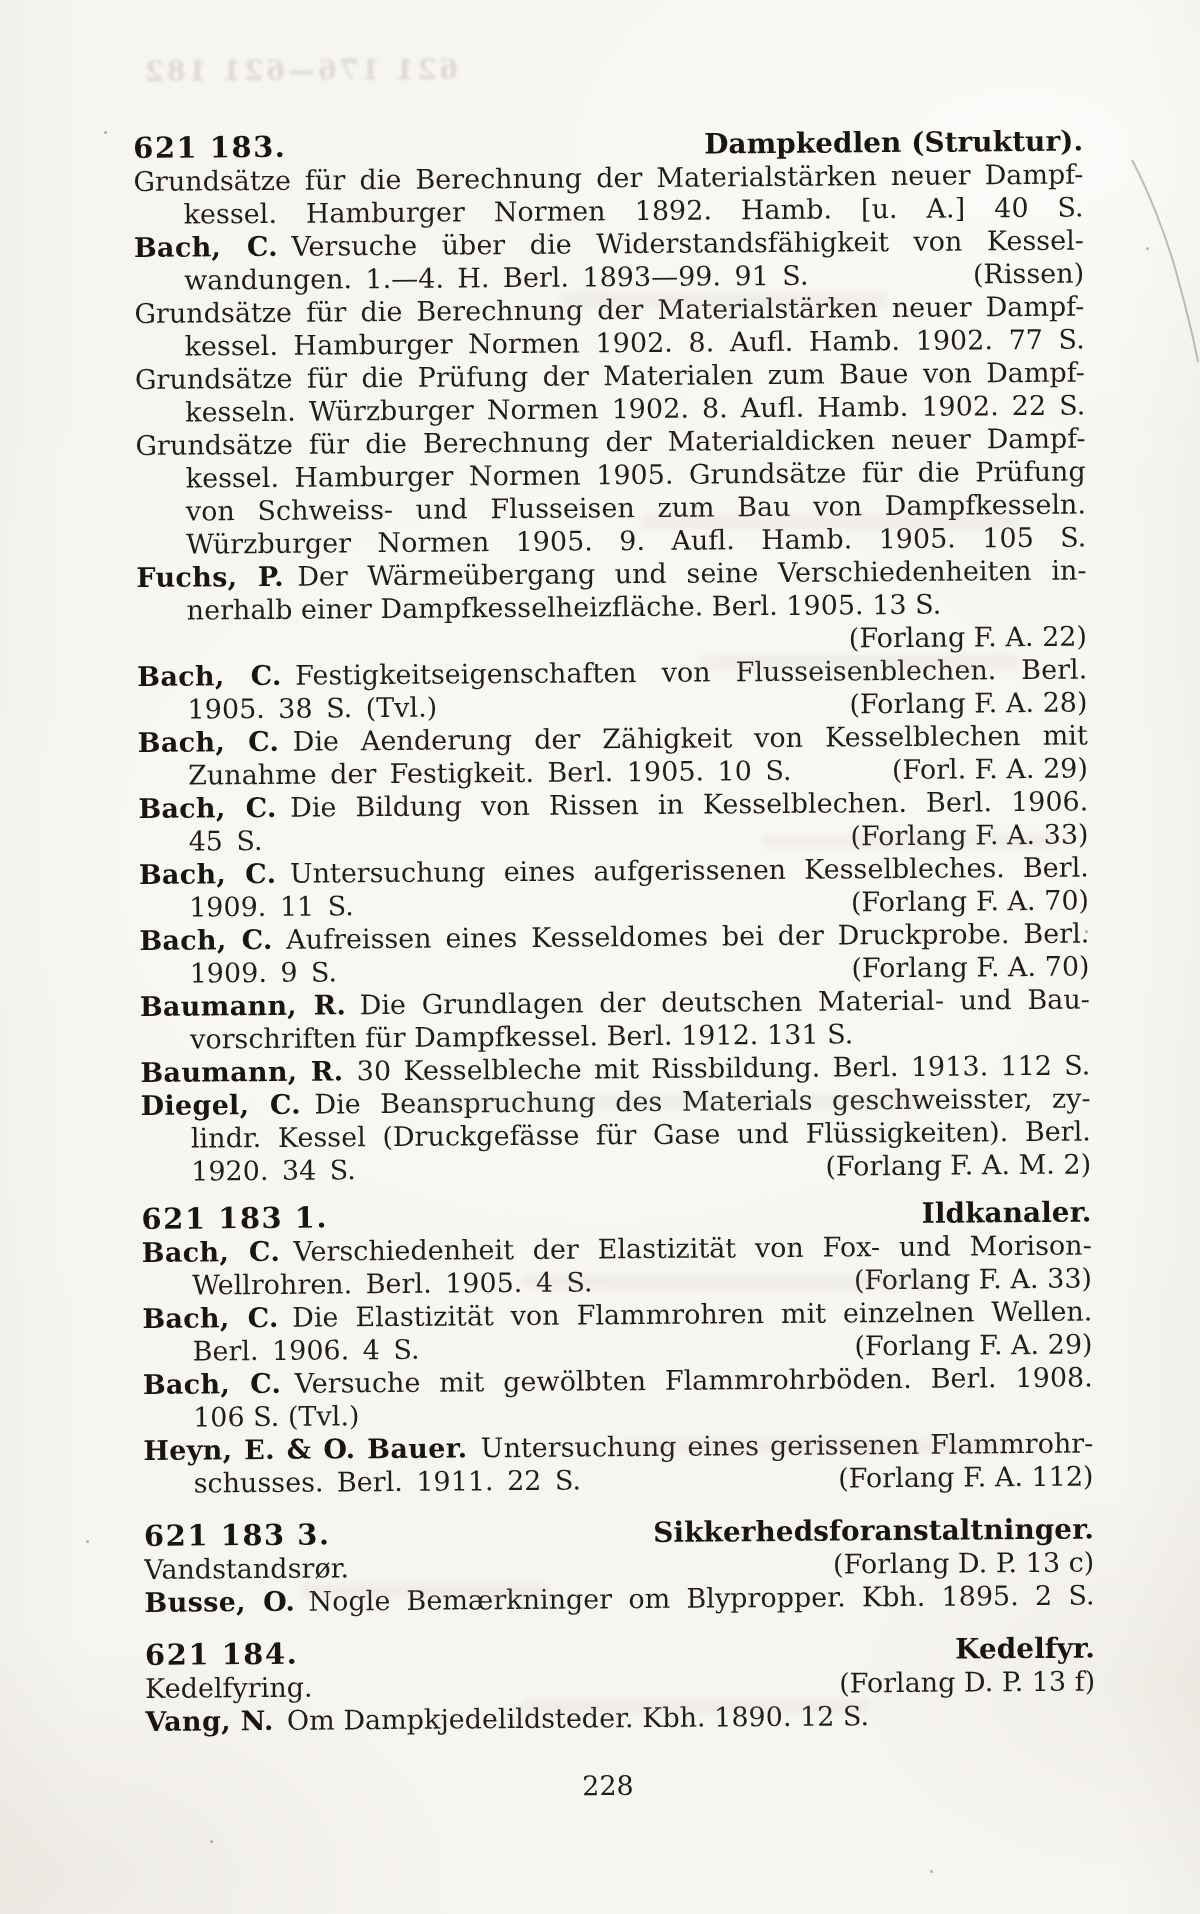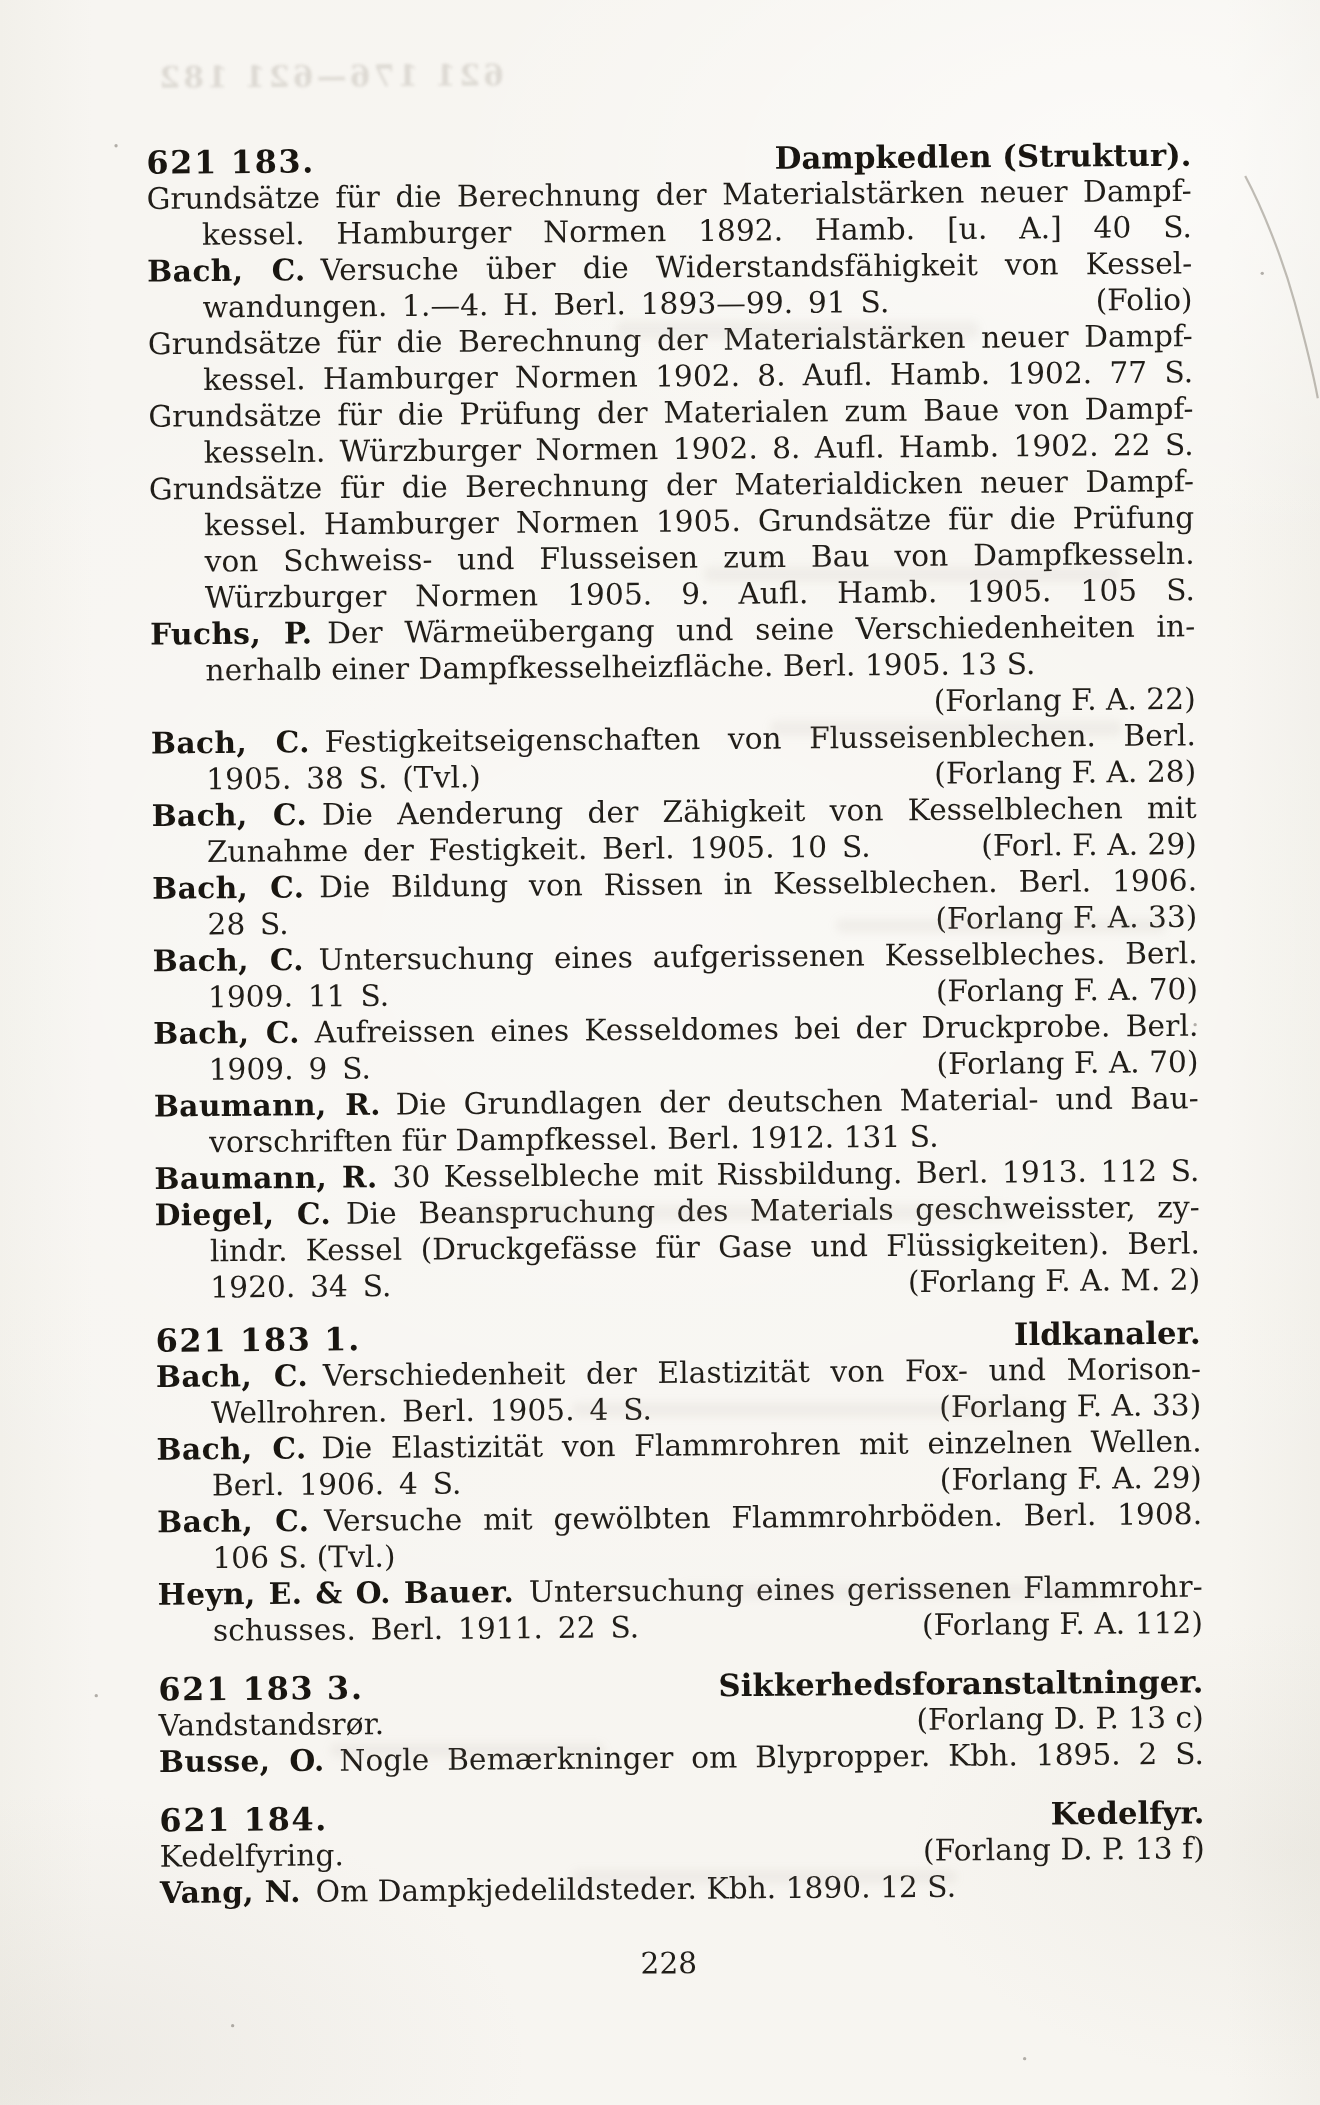--- a/index.html
+++ b/index.html
@@ -55,21 +55,21 @@
     <div class="section">
       <div class="row head">
         <span class="sec-num">621 183.</span>
         <span class="sec-title">Dampkedlen (Struktur).</span>
       </div>
       <div class="row line jst"><span class="lt"><span>Grundsätze für die Berechnung der Materialstärken neuer Dampf-</span></span></div>
       <div class="row line ind jst"><span class="lt"><span>kessel.  Hamburger Normen 1892.  Hamb. [u. A.]  40 S.</span></span></div>
       <div class="row line jst"><span class="lt"><b class="author">Bach, C.</b> <span>Versuche über die Widerstandsfähigkeit von Kessel-</span></span></div>
       <div class="row line ind split">
         <span class="lt"><span>wandungen.  1.—4. H.  Berl.  1893—99.  91 S.</span></span>
-        <span class="rt">(Folio)</span>
+        <span class="rt">(Rissen)</span>
       </div>
       <div class="row line jst"><span class="lt"><span>Grundsätze für die Berechnung der Materialstärken neuer Dampf-</span></span></div>
       <div class="row line ind jst"><span class="lt"><span>kessel.  Hamburger Normen 1902.  8. Aufl.  Hamb. 1902.  77 S.</span></span></div>
       <div class="row line jst"><span class="lt"><span>Grundsätze für die Prüfung der Materialen zum Baue von Dampf-</span></span></div>
       <div class="row line ind jst"><span class="lt"><span>kesseln.  Würzburger Normen 1902.  8. Aufl.  Hamb. 1902.  22 S.</span></span></div>
       <div class="row line jst"><span class="lt"><span>Grundsätze für die Berechnung der Materialdicken neuer Dampf-</span></span></div>
       <div class="row line ind jst"><span class="lt"><span>kessel.  Hamburger Normen 1905.  Grundsätze für die Prüfung</span></span></div>
       <div class="row line ind jst"><span class="lt"><span>von Schweiss- und Flusseisen zum Bau von Dampfkesseln.</span></span></div>
       <div class="row line ind jst"><span class="lt"><span>Würzburger Normen 1905.  9. Aufl.  Hamb. 1905.  105 S.</span></span></div>
       <div class="row line jst"><span class="lt"><b class="author">Fuchs, P.</b> <span>Der Wärmeübergang und seine Verschiedenheiten in-</span></span></div>
@@ -83,21 +83,21 @@
         <span class="lt"><span>1905.  38 S.  (Tvl.)</span></span>
         <span class="rt">(Forlang F. A. 28)</span>
       </div>
       <div class="row line jst"><span class="lt"><b class="author">Bach, C.</b> <span>Die Aenderung der Zähigkeit von Kesselblechen mit</span></span></div>
       <div class="row line ind split">
         <span class="lt"><span>Zunahme der Festigkeit.  Berl. 1905.  10 S.</span></span>
         <span class="rt">(Forl. F. A. 29)</span>
       </div>
       <div class="row line jst"><span class="lt"><b class="author">Bach, C.</b> <span>Die Bildung von Rissen in Kesselblechen.  Berl.  1906.</span></span></div>
       <div class="row line ind split">
-        <span class="lt"><span>28 S.</span></span>
+        <span class="lt"><span>45 S.</span></span>
         <span class="rt">(Forlang F. A. 33)</span>
       </div>
       <div class="row line jst"><span class="lt"><b class="author">Bach, C.</b> <span>Untersuchung eines aufgerissenen Kesselbleches.  Berl.</span></span></div>
       <div class="row line ind split">
         <span class="lt"><span>1909.  11 S.</span></span>
         <span class="rt">(Forlang F. A. 70)</span>
       </div>
       <div class="row line jst"><span class="lt"><b class="author">Bach, C.</b> <span>Aufreissen eines Kesseldomes bei der Druckprobe.  Berl.</span></span></div>
       <div class="row line ind split">
         <span class="lt"><span>1909.  9 S.</span></span>

